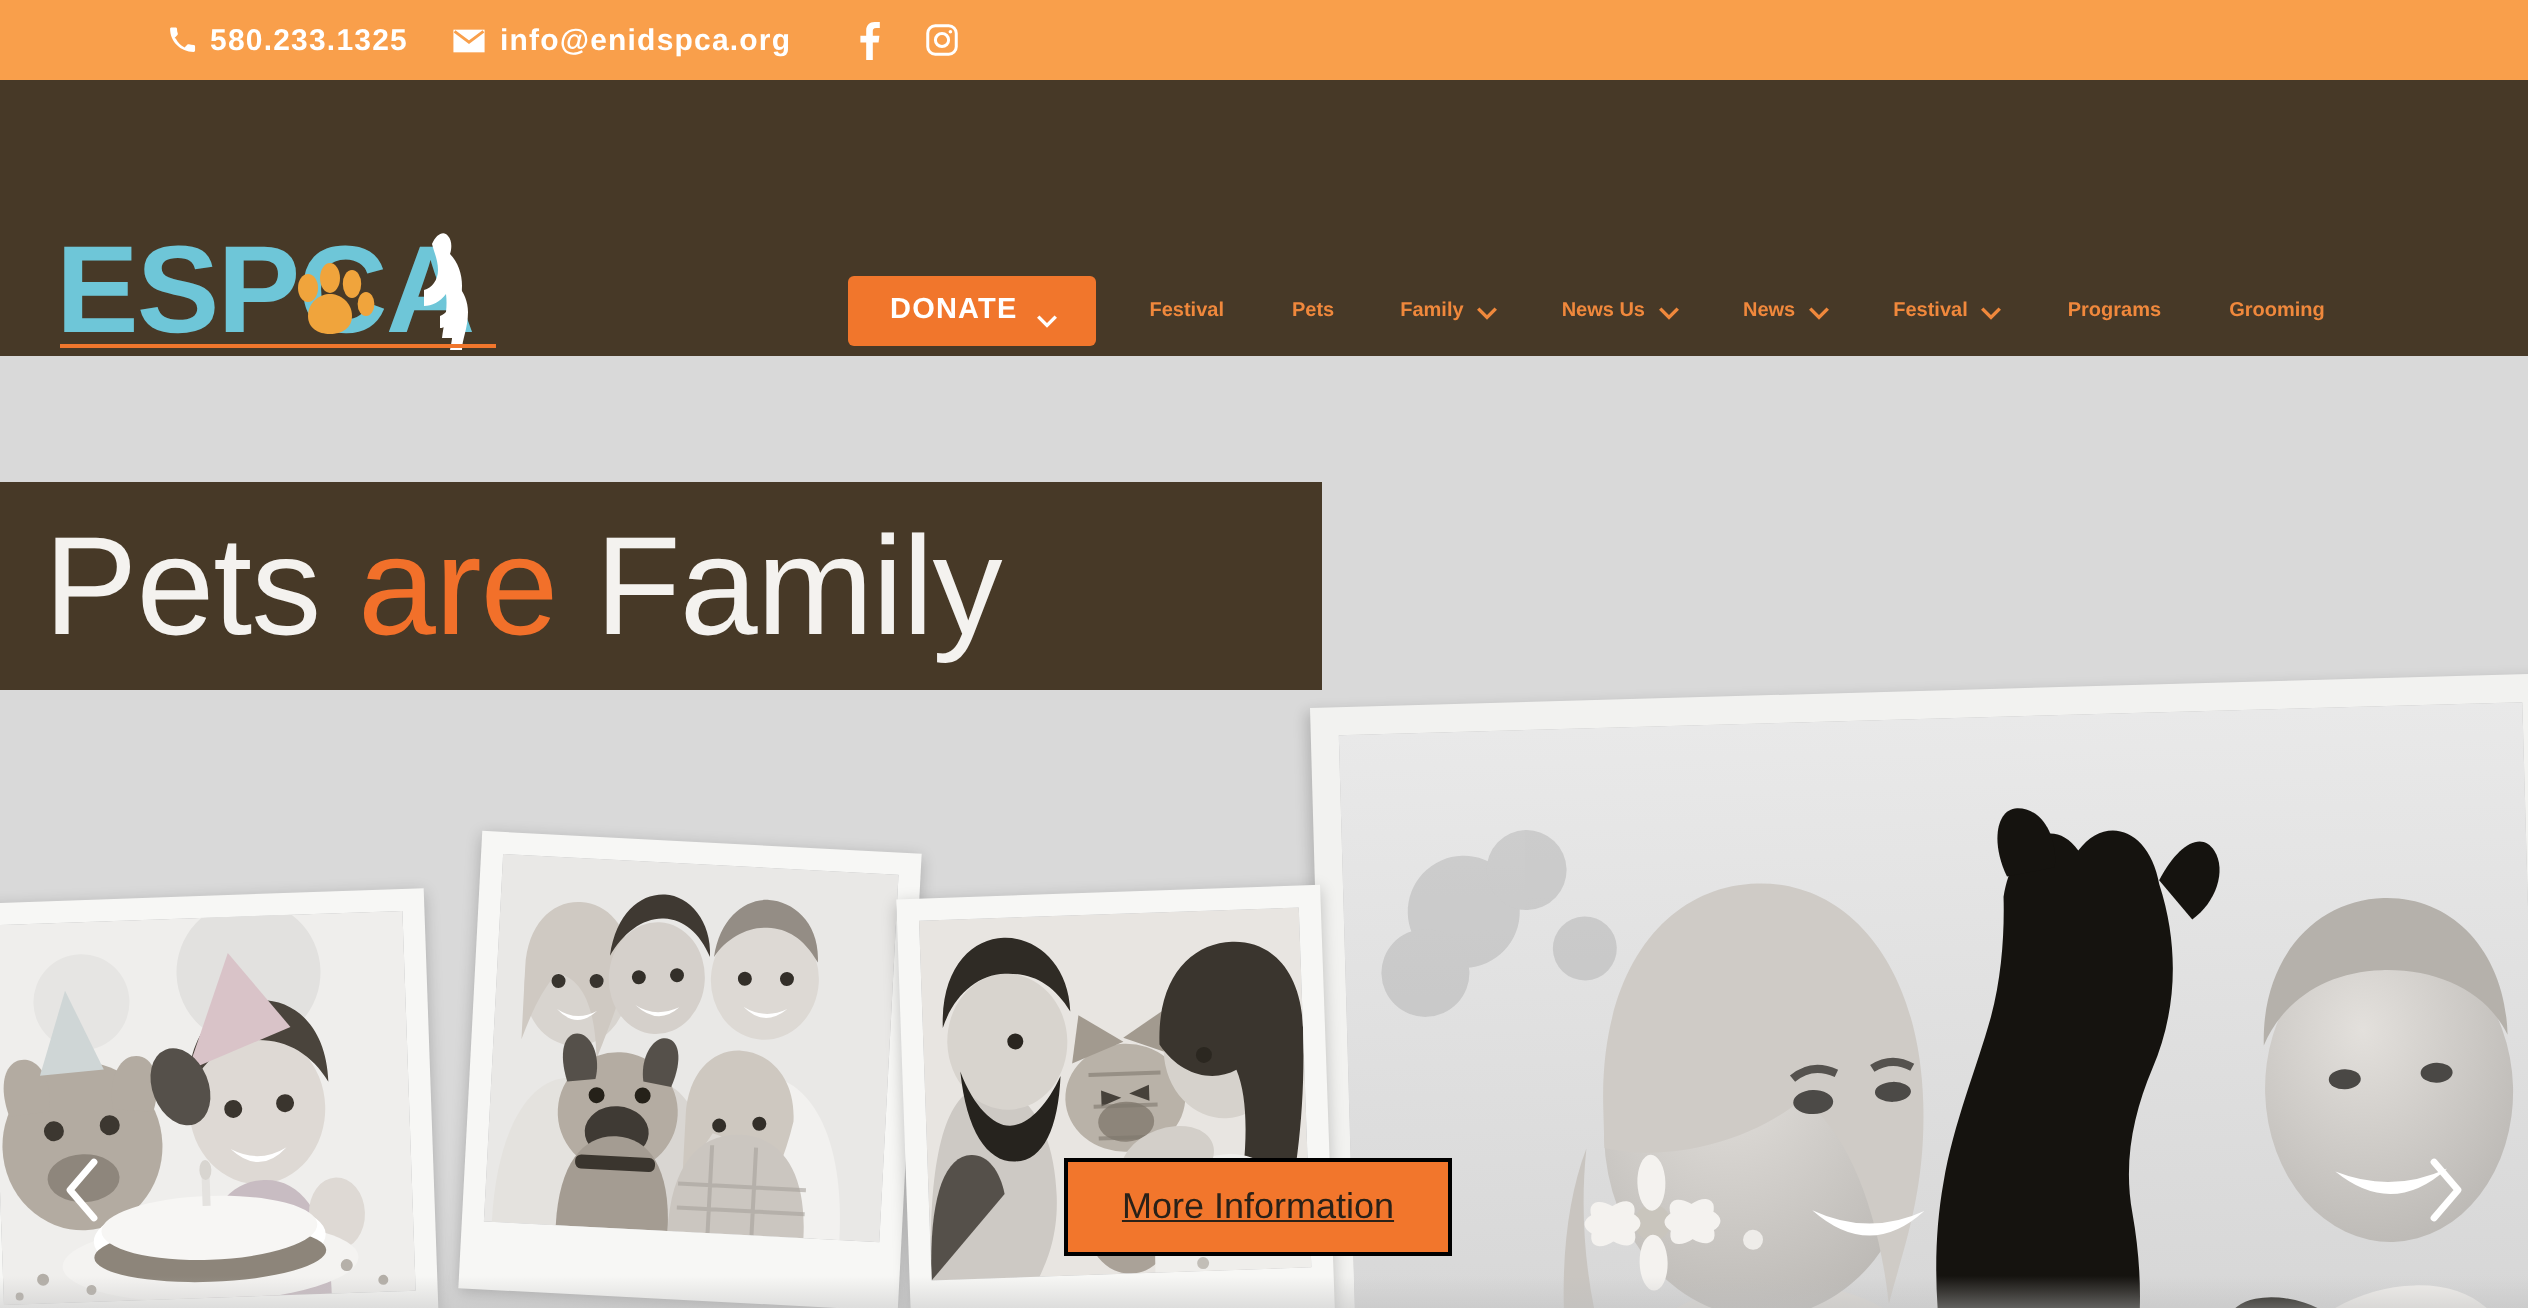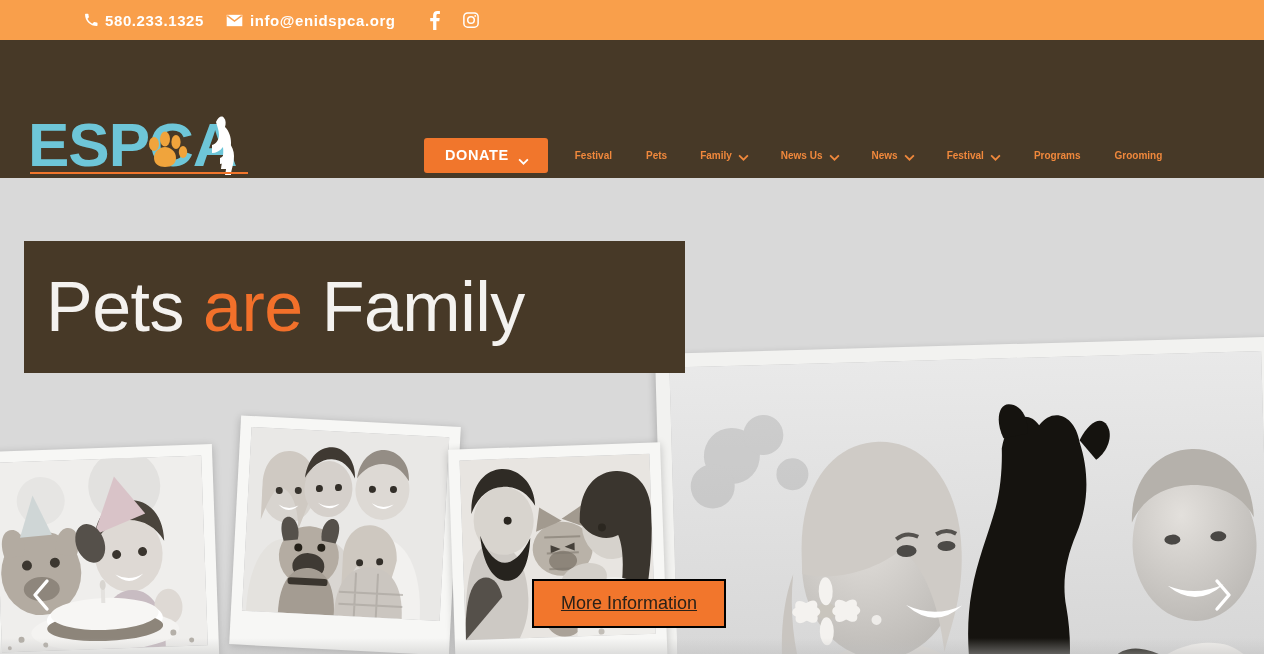--- a/index.html
+++ b/index.html
@@ -132,27 +132,26 @@
   #pol1 .ph { width: 206px; height: 190px; }
   #pol2 { left: 235px; top: 243px; width: 220px; transform: rotate(3deg); }
   #pol2 .ph { width: 198px; height: 184px; }
   #pol3 { left: 452px; top: 268px; width: 212px; transform: rotate(-2deg); }
   #pol3 .ph { width: 190px; height: 180px; }
 
   
   .headline-band {
     position: absolute;
     left: 0; top: 63px;
-    width: 661px; height: 132px;
+    width: 661px; height: 104px;
     background: #473927;
     display: flex;
     align-items: center;
     padding-left: 22px;
     z-index: 6;
-    margin-left: 24px;
   }
   .headline {
     font-size: 70px;
     line-height: 1;
     font-weight: normal;
     color: #f4f2ef;
     letter-spacing: -0.5px;
   }
   .headline .orange { color: #f2702a; }
 

